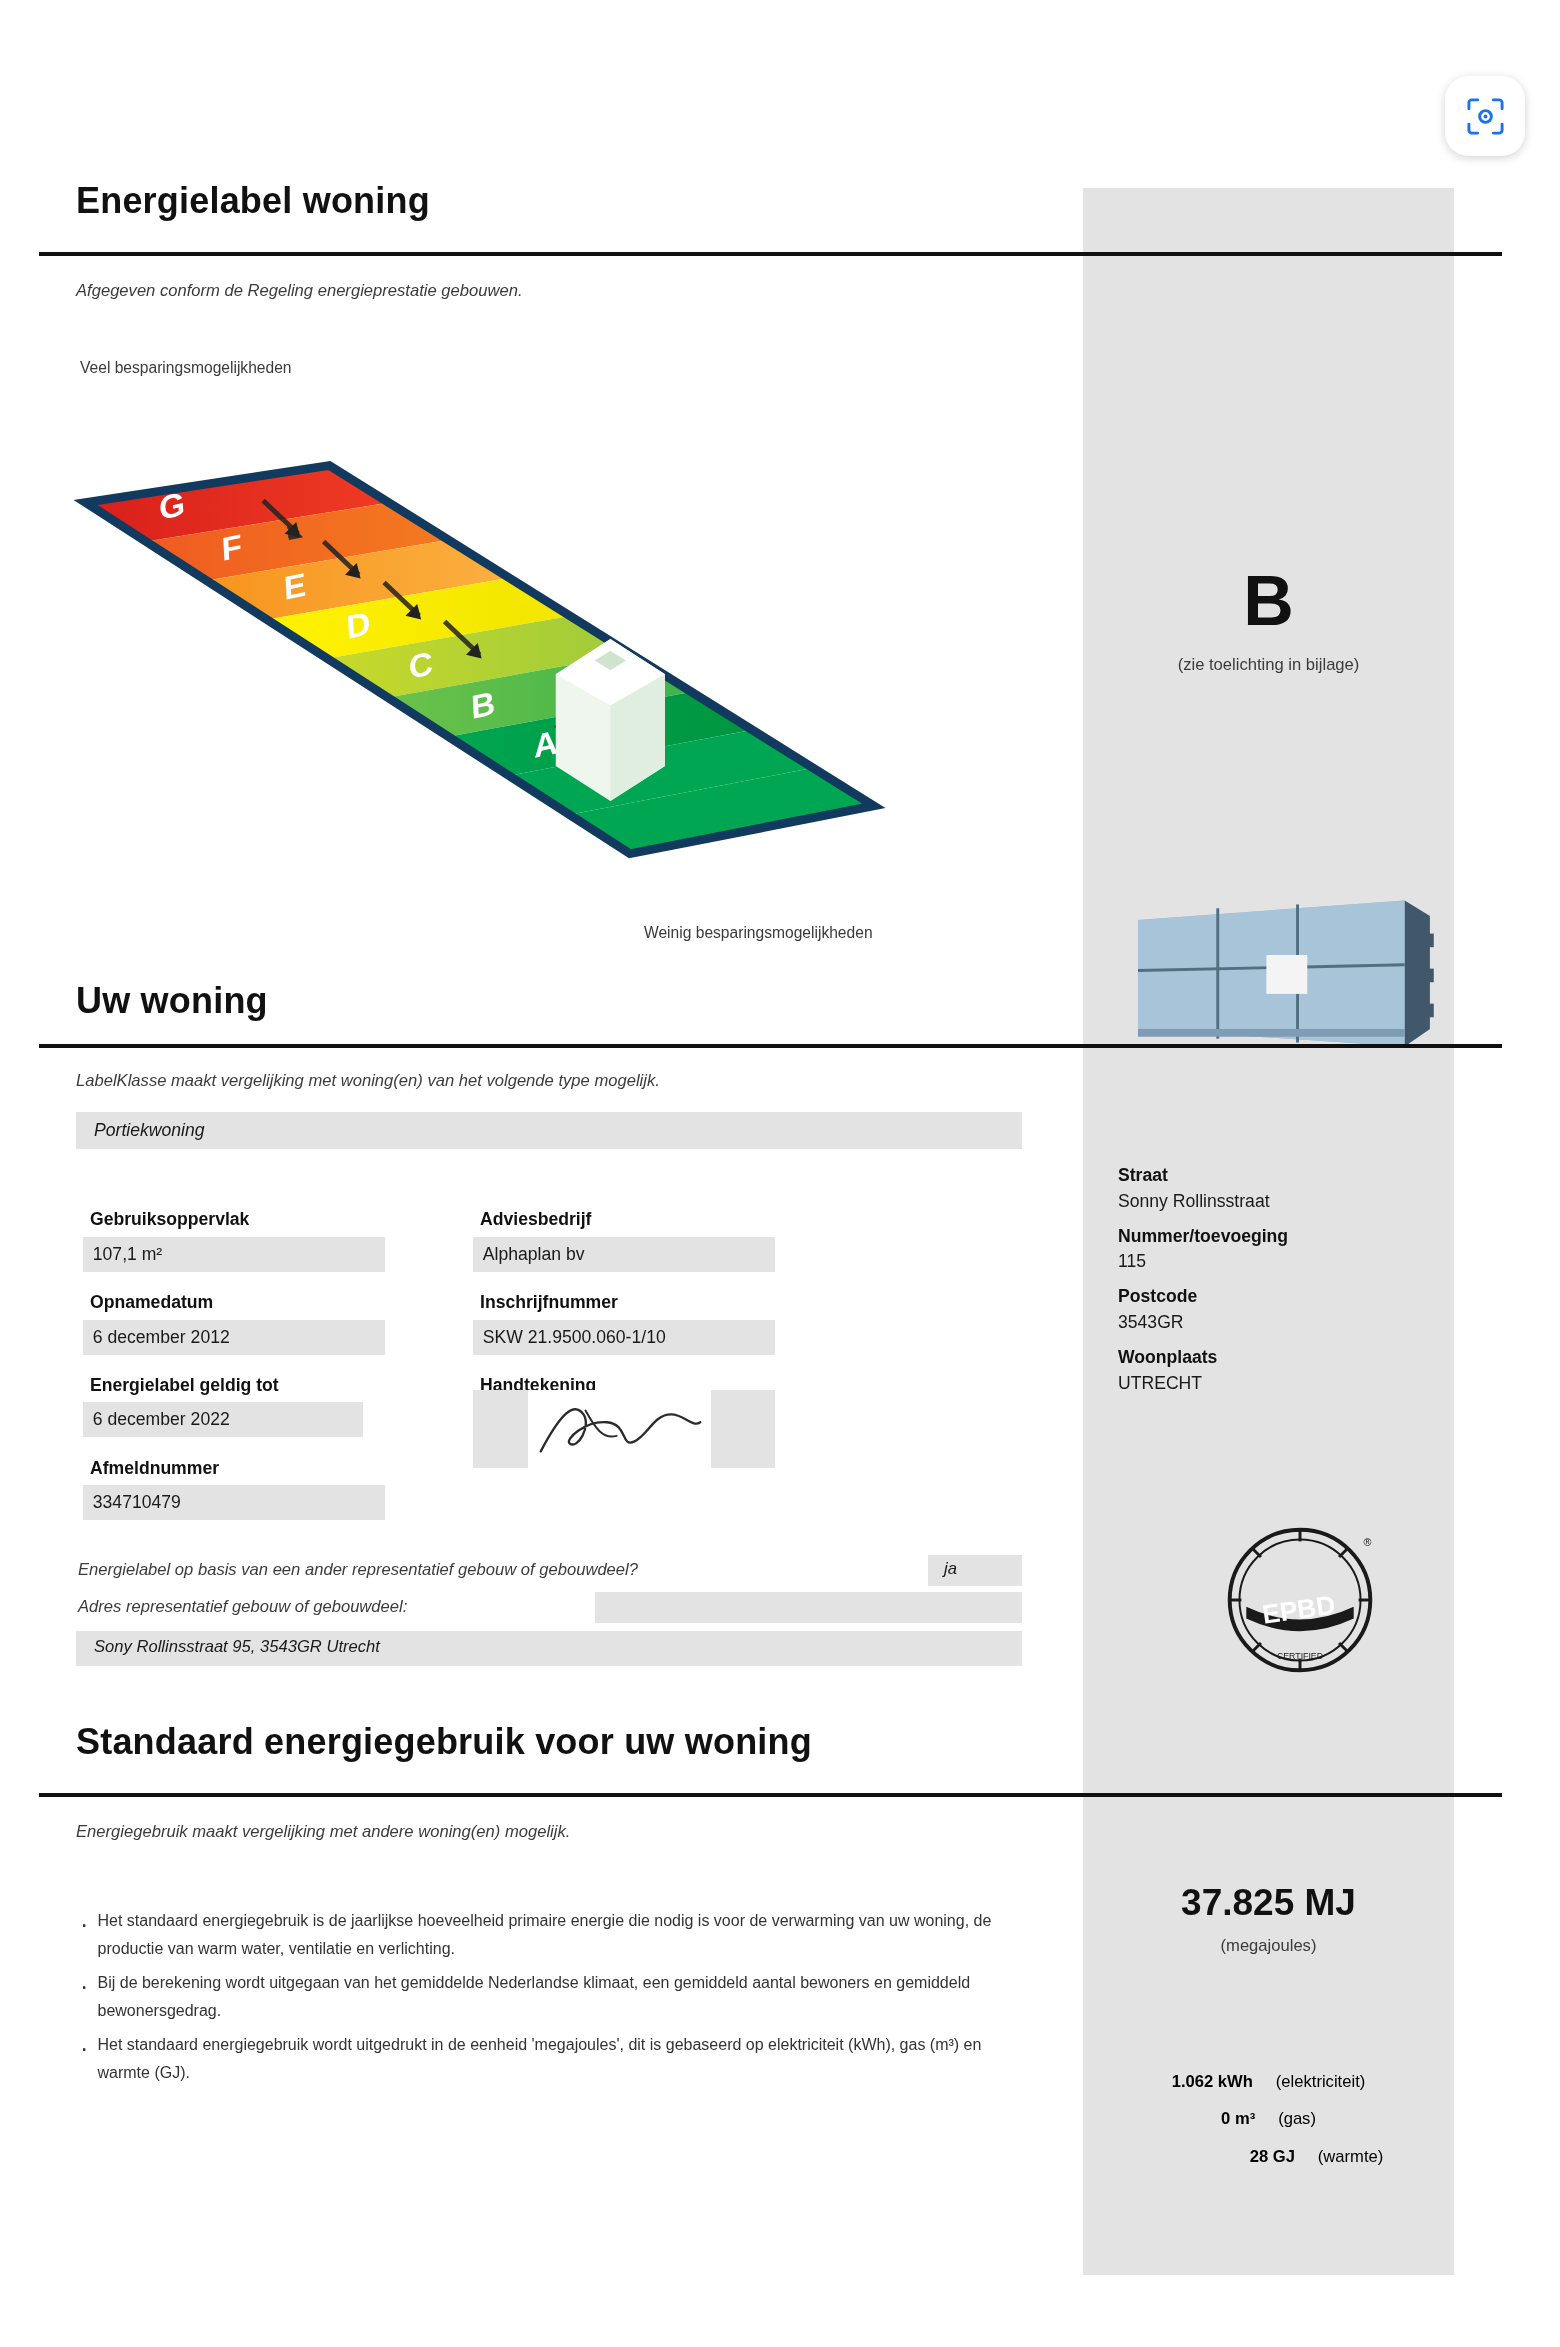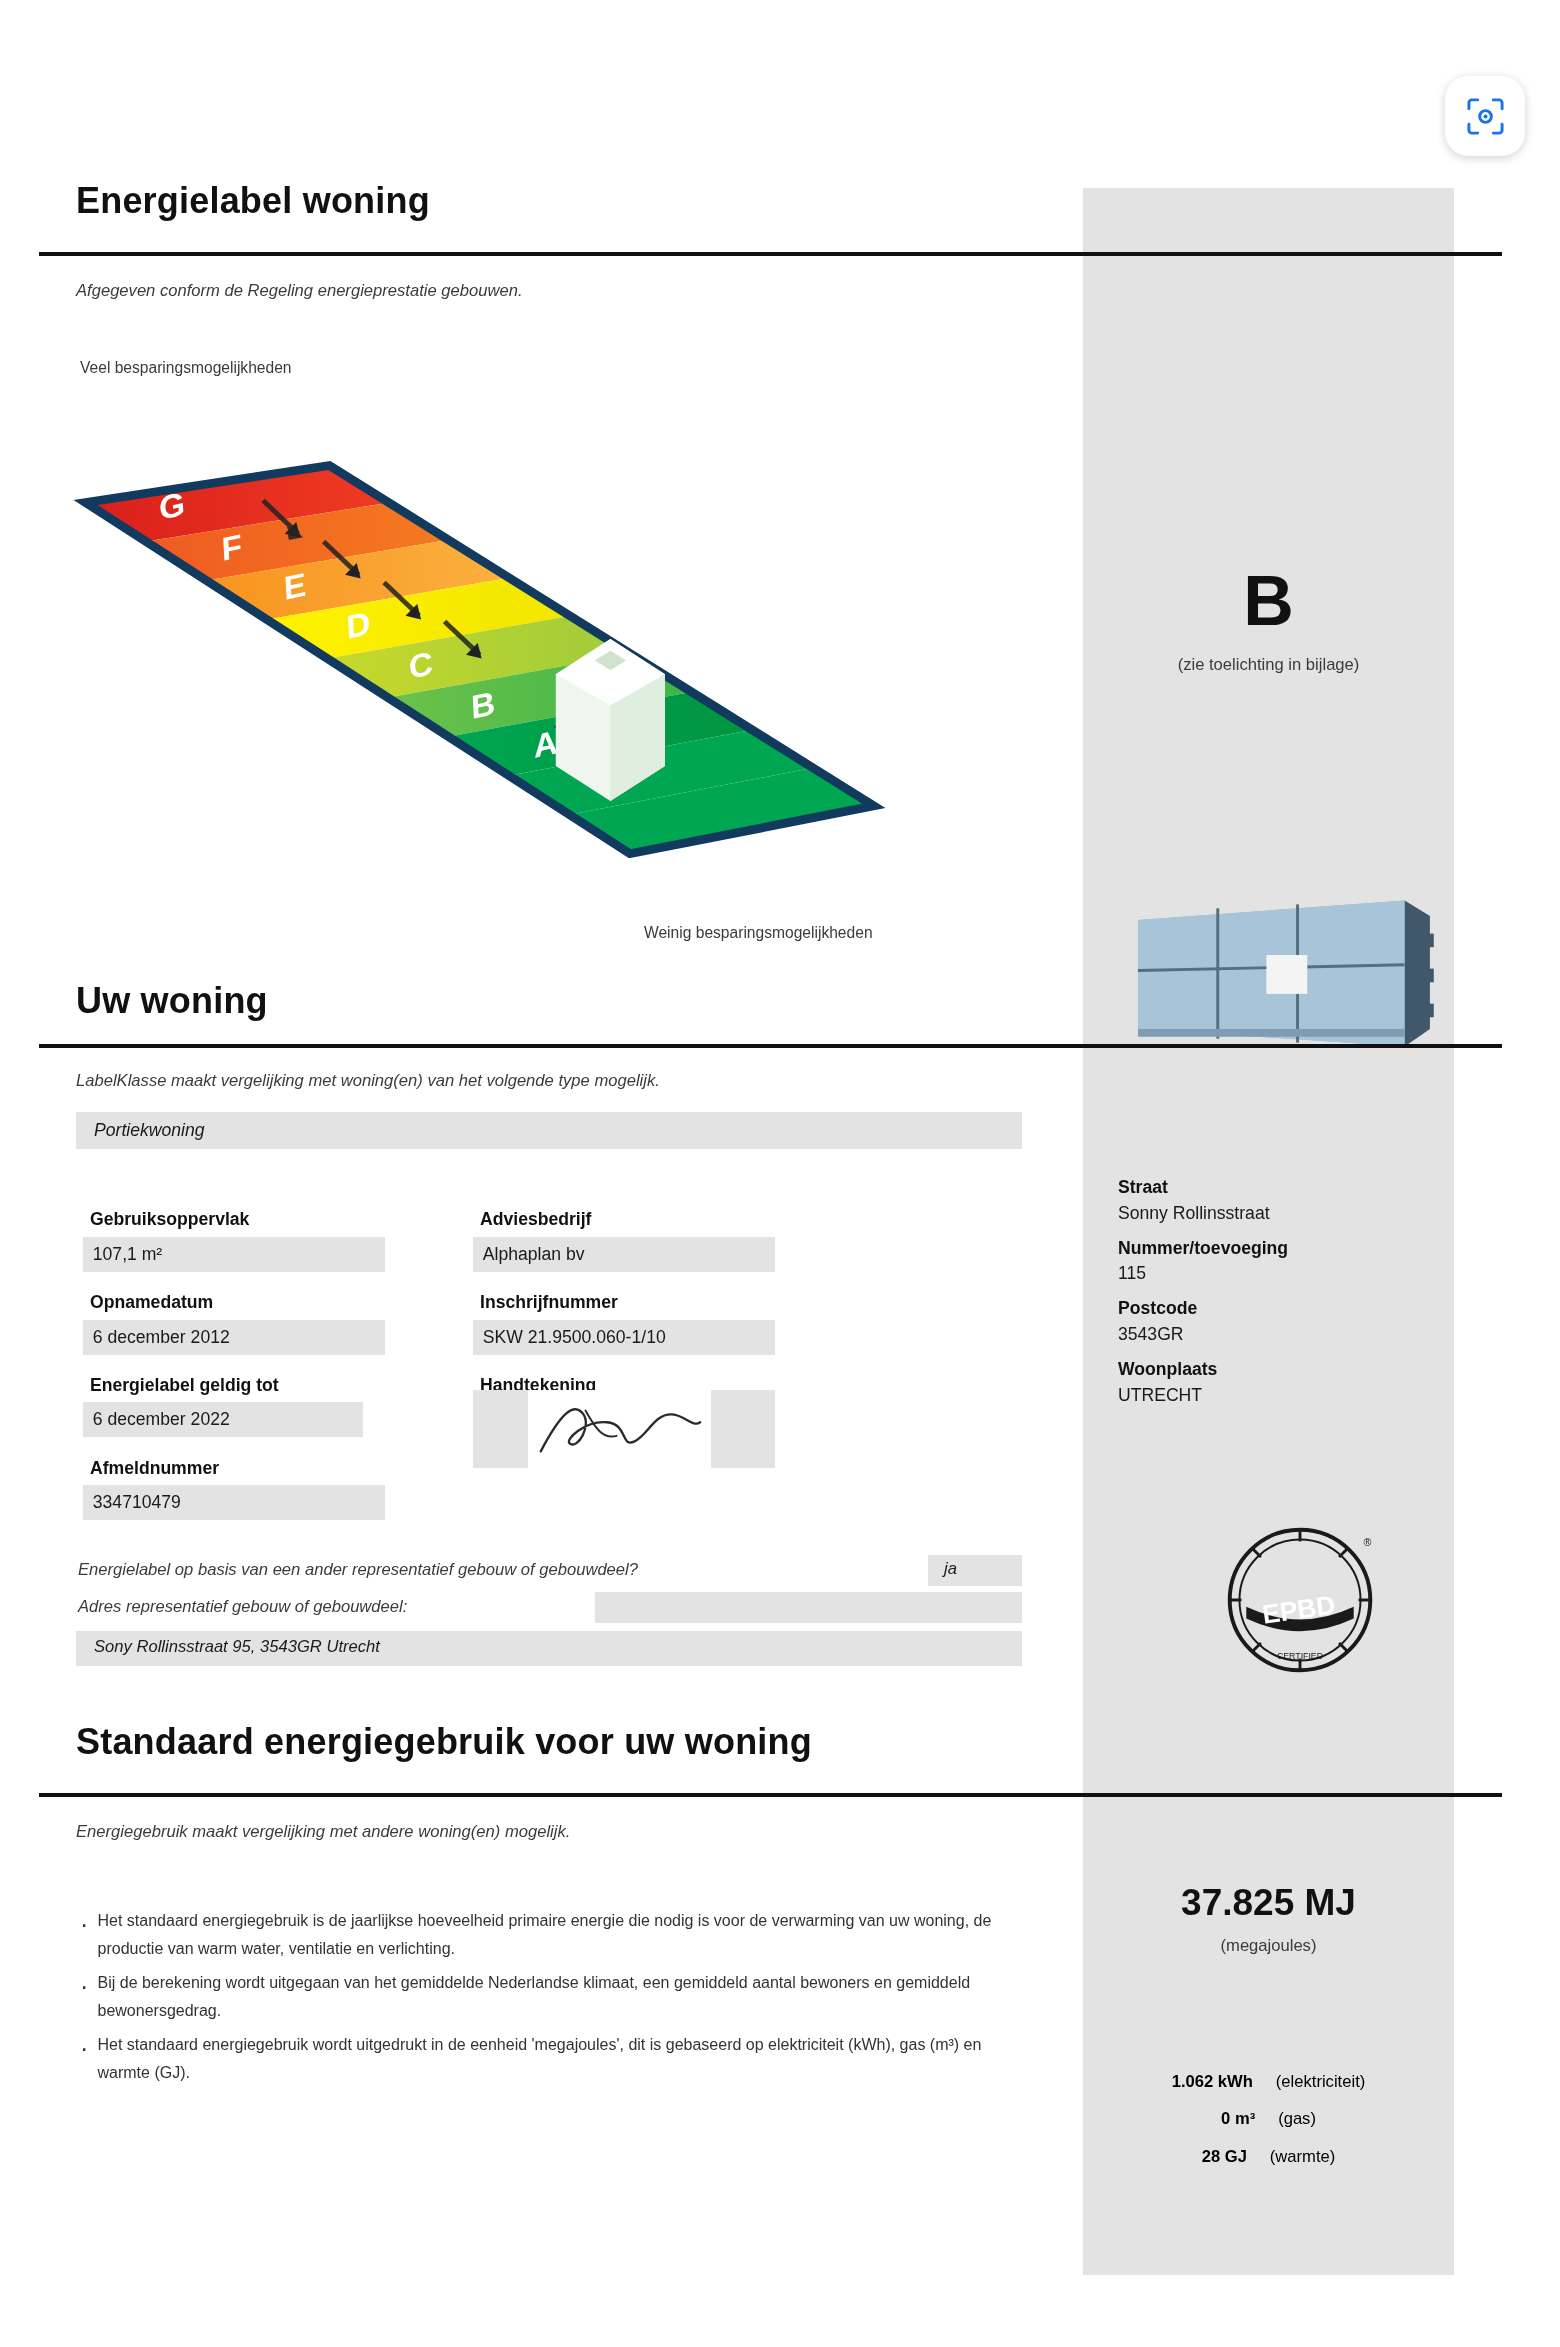--- a/index.html
+++ b/index.html
@@ -79,21 +79,21 @@
   }
   .letter-note{
     position:absolute;left:1083px;top:655px;width:371px;
     text-align:center;font-size:16.6px;color:#3b3b3b;
   }
   .addr-block{
     position:absolute;left:1118px;top:1165px;width:322px;
   }
   .addr-block .k{font-size:17.6px;font-weight:bold;color:#111;margin-top:13.7px;}
   .addr-block .v{font-size:17.6px;color:#1a1a1a;margin-top:4.9px;}
-  .addr-block .k:first-child{margin-top:12px;}
+  .addr-block .k:first-child{margin-top:0;}
   
   .mj-value{
     position:absolute;left:1083px;top:1882px;width:371px;text-align:center;
     font-size:37px;font-weight:bold;color:#111;
   }
   .mj-unit{
     position:absolute;left:1083px;top:1936px;width:371px;text-align:center;
     font-size:16.6px;color:#3b3b3b;
   }
   .usage-line{
@@ -363,20 +363,20 @@
   <div class="usage-line" style="top:2072px;">
     <b>1.062 kWh</b>
     <span style="display:inline-block;width:13.7px;"></span>
     <span>(elektriciteit)</span>
   </div>
   <div class="usage-line" style="top:2109px;">
     <b>0 m³</b>
     <span style="display:inline-block;width:13.7px;"></span>
     <span>(gas)</span>
   </div>
-  <div class="usage-line" style="top:2147px;">
+  <div class="usage-line" style="top:2147px;padding-left:48px;">
     <b>28 GJ</b>
     <span style="display:inline-block;width:13.7px;"></span>
     <span>(warmte)</span>
   </div>
 
 </div>
 
 
 </body></html>

